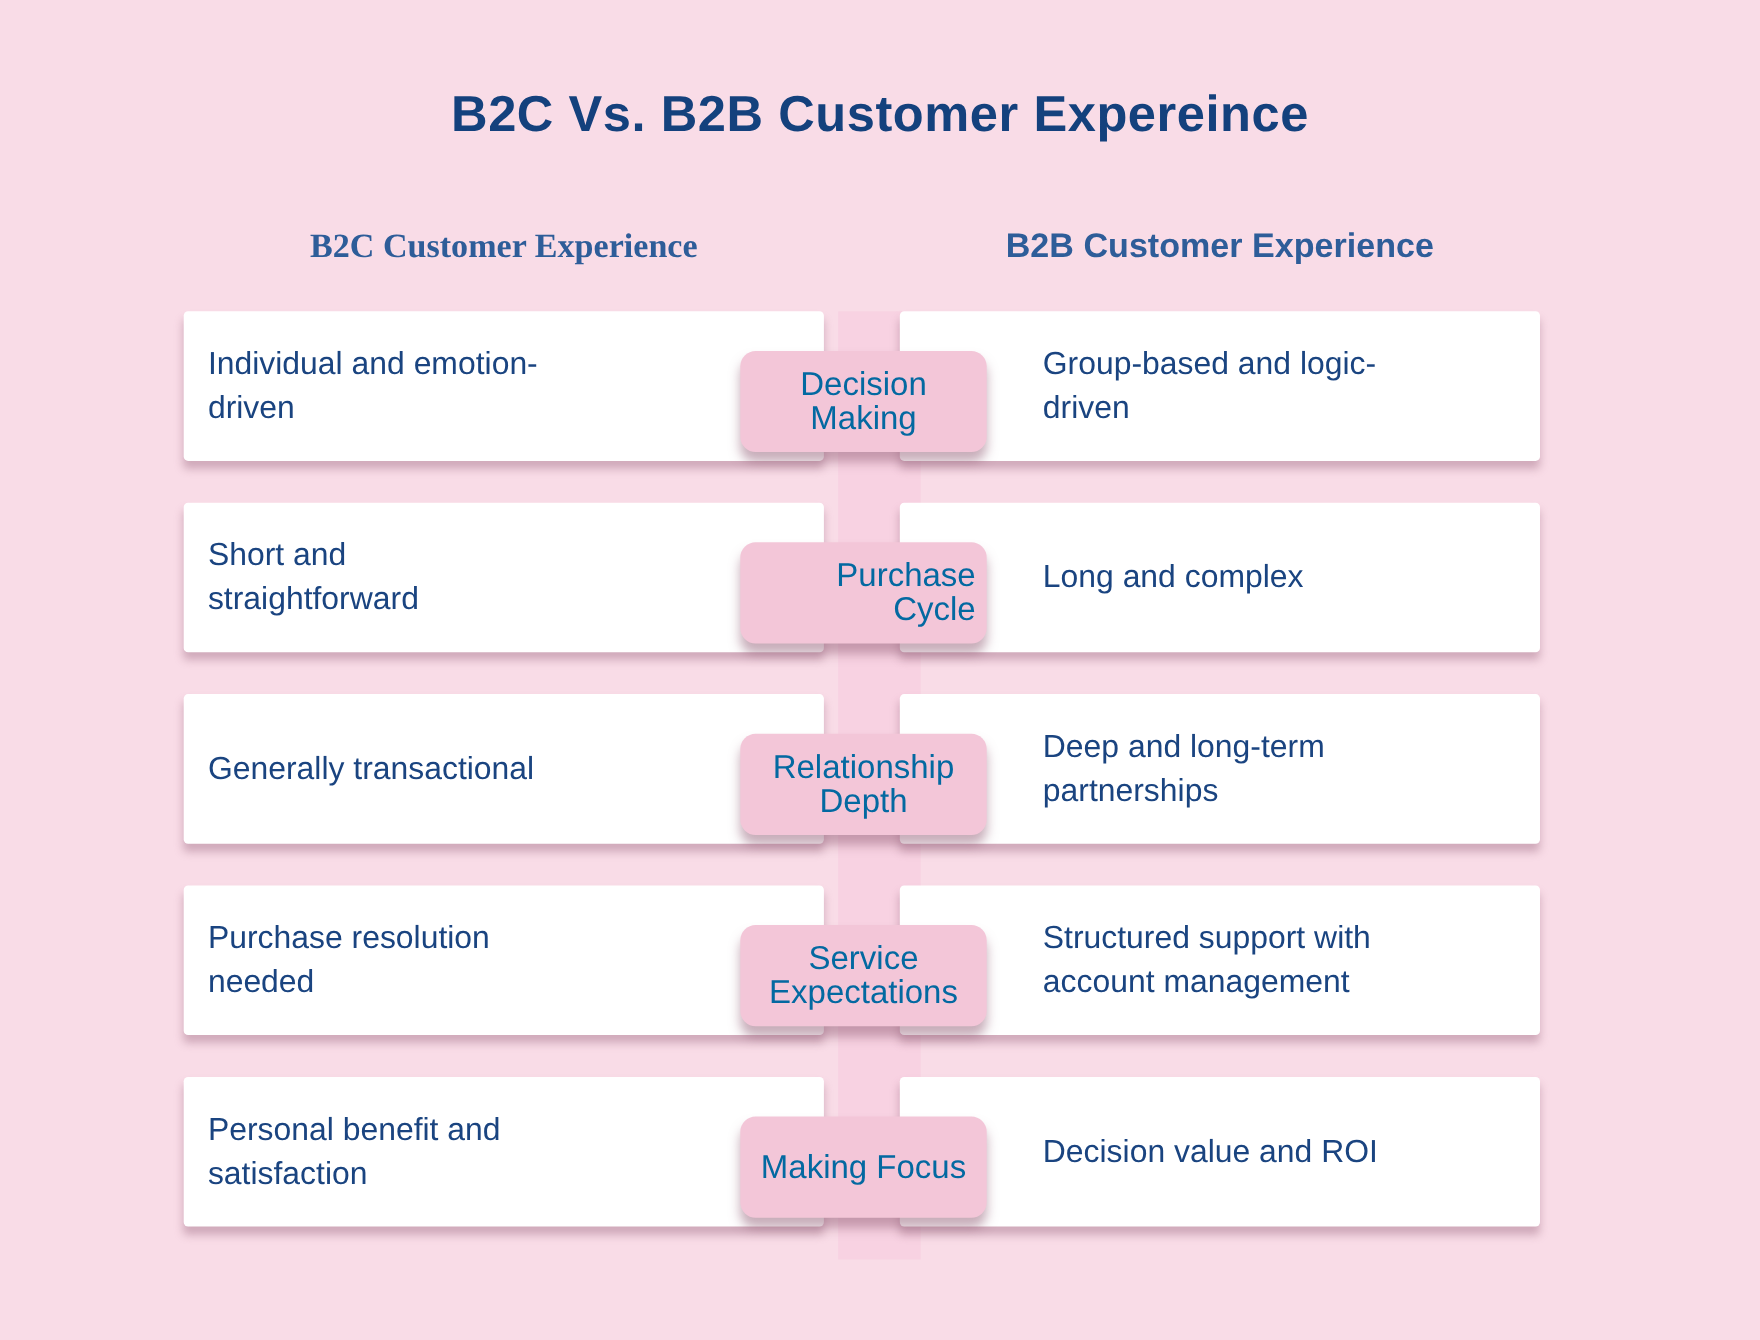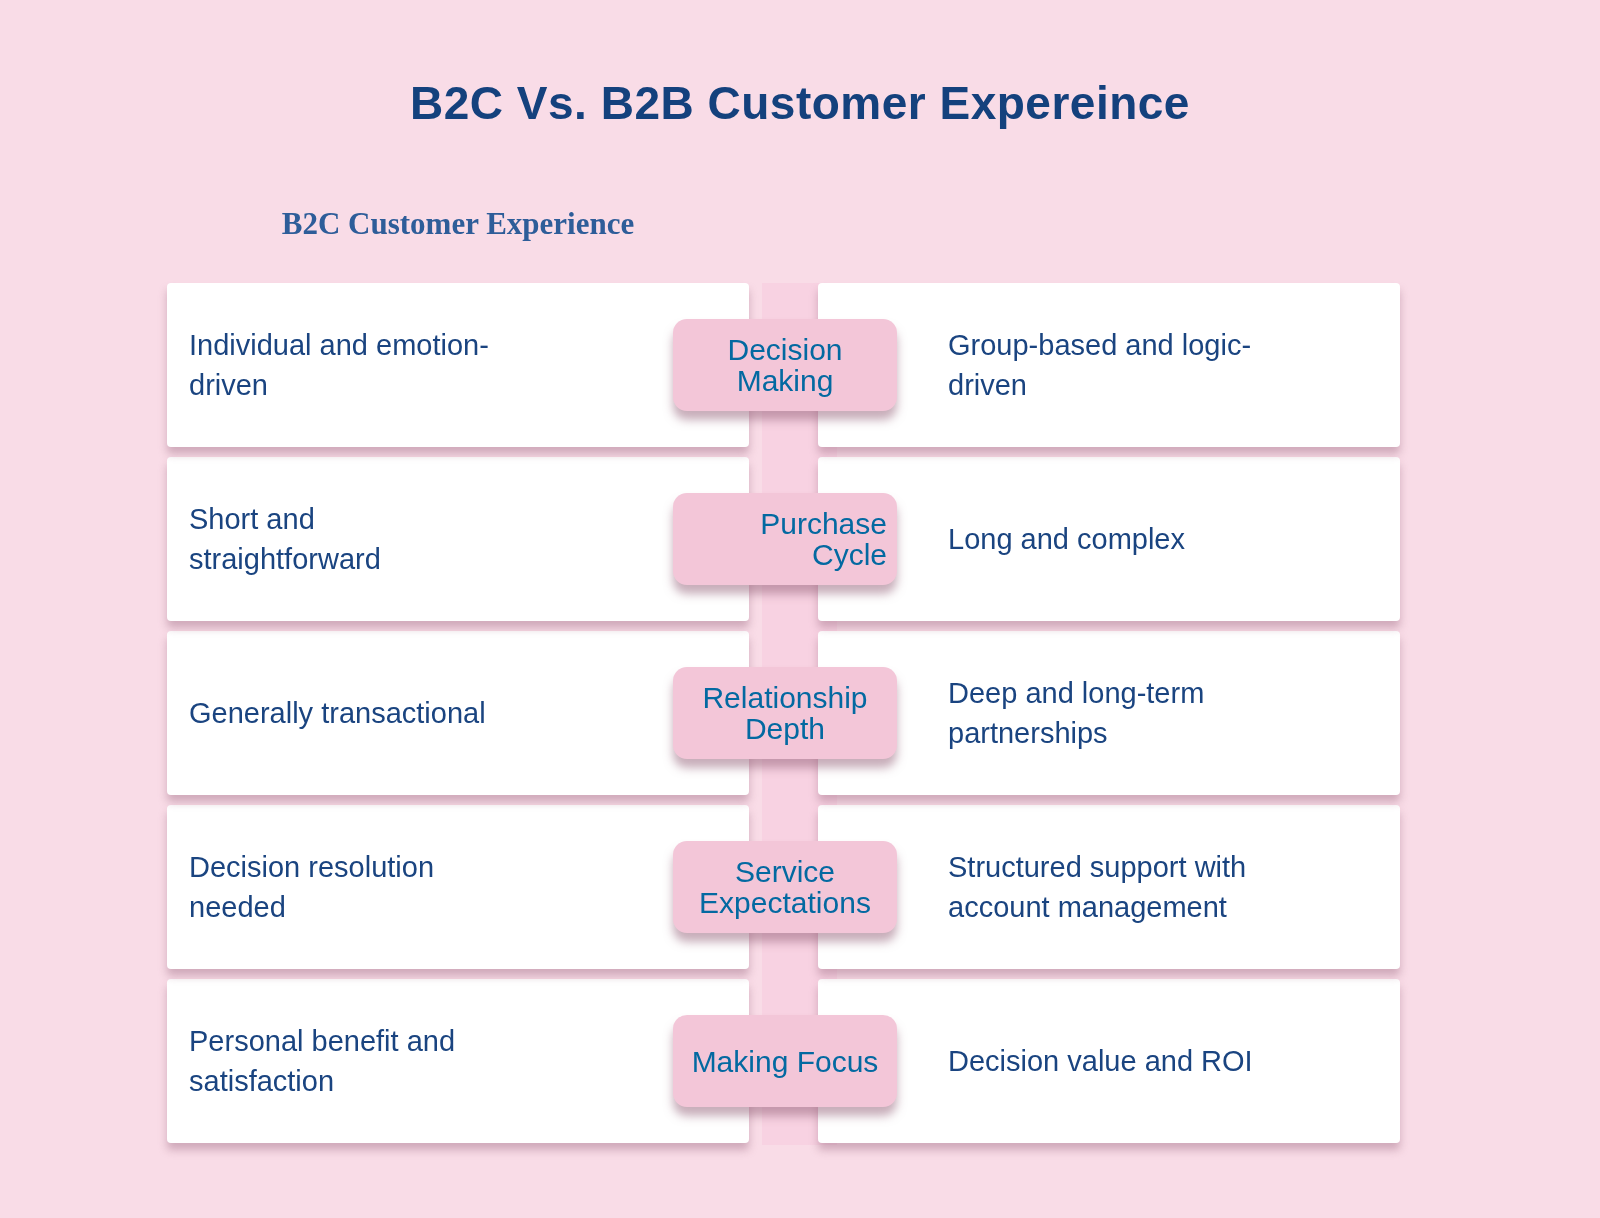--- a/index.html
+++ b/index.html
@@ -39,21 +39,21 @@
   .band {
     position: absolute;
     left: 762px; top: 283px;
     width: 75px; height: 862px;
     background: #f8d2e2;
     z-index: 1;
   }
 
   .card {
     position: absolute;
-    width: 582px; height: 164px;
+    width: 582px; height: 136px;
     background: #ffffff;
     border-radius: 4px;
     box-shadow: 0 7px 8px rgba(163,116,138,0.48);
     display: flex;
     align-items: center;
     box-sizing: border-box;
   }
   .card.left  { left: 167px; padding-left: 22px;  padding-right: 30px; }
   .card.right { left: 818px; padding-left: 130px; padding-right: 20px; }
 
@@ -104,20 +104,21 @@
   .r4 .pill { top: 1015px; }
 </style>
 </head>
 <body>
 
 <div class="canvas">
 
   <div class="title">B2C Vs. B2B Customer Expereince</div>
 
   <div class="col-header left">B2C Customer Experience</div>
+  <div class="col-header right">B2B Customer Experience</div>
 
   <div class="band"></div>
 
   <div class="row r0">
     <div class="card left">
       <div class="cell-text">Individual and emotion-
 driven</div>
     </div>
     <div class="card right">
       <div class="cell-text">Group-based and logic-
@@ -145,21 +146,21 @@
     <div class="card right">
       <div class="cell-text">Deep and long-term
 partnerships</div>
     </div>
     <div class="pill">Relationship
 Depth</div>
   </div>
 
   <div class="row r3">
     <div class="card left">
-      <div class="cell-text">Decision resolution
+      <div class="cell-text">Purchase resolution
 needed</div>
     </div>
     <div class="card right">
       <div class="cell-text">Structured support with
 account management</div>
     </div>
     <div class="pill">Service
 Expectations</div>
   </div>
 

